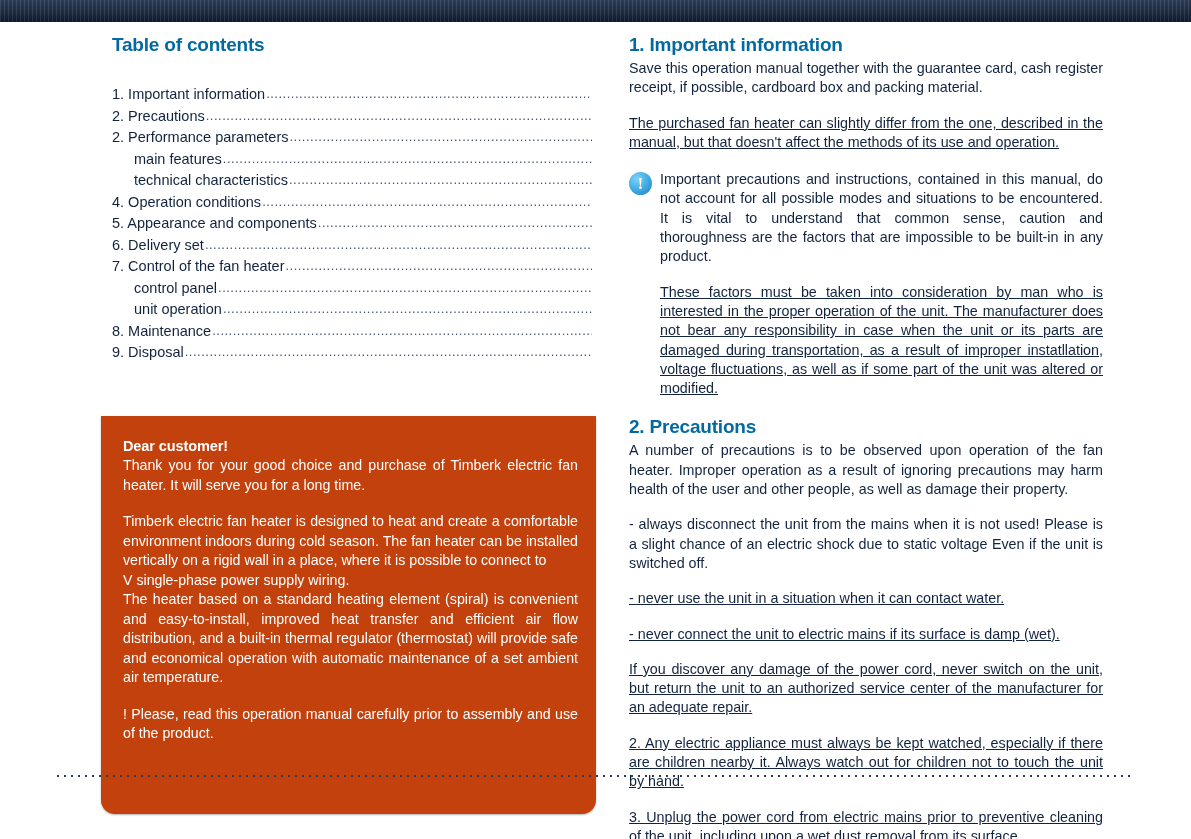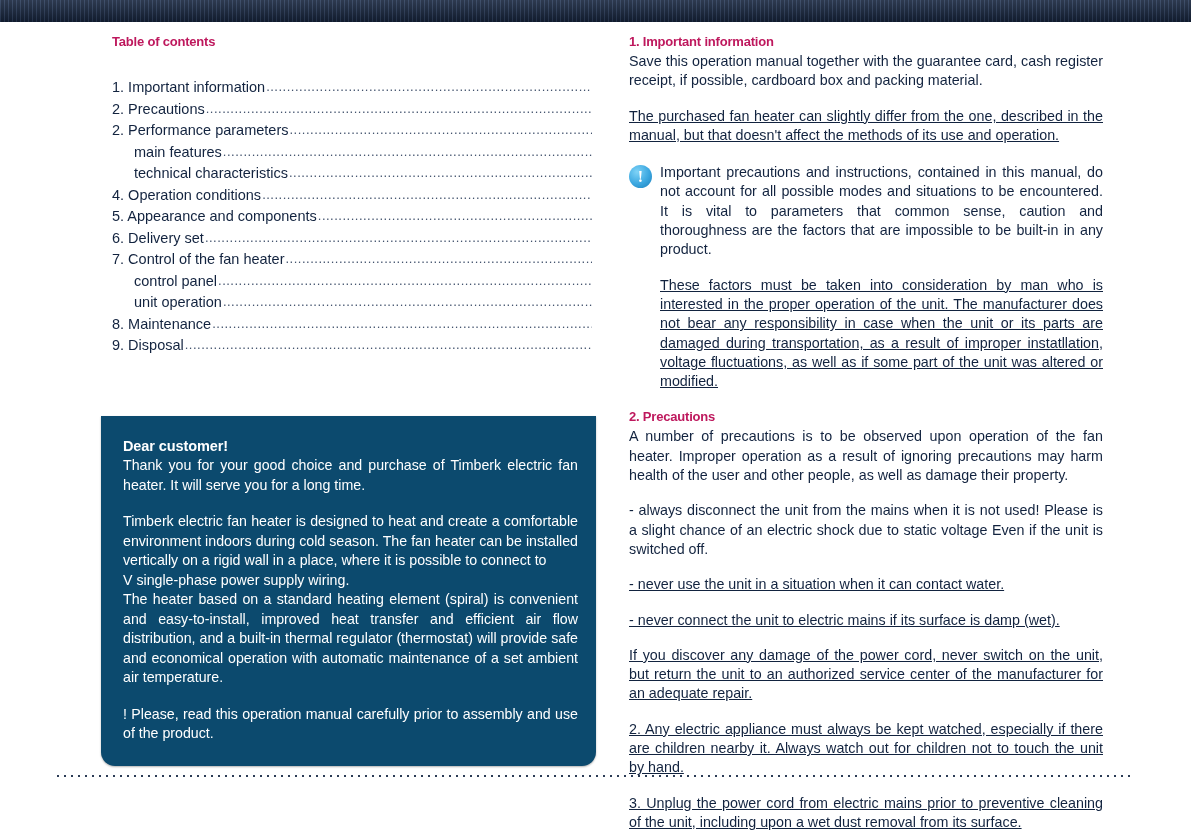--- a/index.html
+++ b/index.html
@@ -47,25 +47,25 @@
     top: 34px;
     width: 480px;
   }
   .col-right {
     position: absolute;
     left: 629px;
     top: 34px;
     width: 474px;
   }
   h2.section-title {
-    font-size: 13px;
+    font-size: 19px;
     font-weight: bold;
     margin: 0 0 3px 0;
     letter-spacing: -0.2px;
-    color: #be185d;
+    color: #0369a1;
   }
   .toc-list {
     margin-top: 28px;
   }
   .toc-row {
     display: flex;
     align-items: baseline;
     font-size: 14.5px;
     line-height: 21.5px;
     color: #12233f;
@@ -88,22 +88,22 @@
     margin-left: 1px;
     position: relative;
     top: -1px;
   }
   
   .customer-box {
     position: absolute;
     left: 101px;
     top: 416px;
     width: 495px;
-    height: 350px;
-    background: #0c4a6e;
+    height: 398px;
+    background: #c2410c;
     border-radius: 0 0 14px 14px;
     color: #ffffff;
     box-sizing: border-box;
     padding: 22px 18px 18px 22px;
     box-shadow: 0 1px 2px rgba(0,0,0,0.3);
   }
   .customer-box-top {
     position: absolute;
     left: 101px;
     top: 416px;
@@ -279,21 +279,21 @@
     <p class="gap">! Please, read this operation manual carefully prior to assembly and use of the product.</p>
   </div>
 
   <div class="col-right">
     <h2 class="section-title">1. Important information</h2>
     <p class="body-p">Save this operation manual together with the guarantee card, cash register receipt, if possible, cardboard box and packing material.</p>
     <p class="body-p">The purchased fan heater can slightly differ from the one, described in the manual, but that doesn't affect the methods of its use and operation.</p>
 
     <div class="note-block">
       <div class="note-icon">!</div>
-      <p class="body-p">Important precautions and instructions, contained in this manual, do not account for all possible modes and situations to be encountered. It is vital to parameters that common sense, caution and thoroughness are the factors that are impossible to be built-in in any product.</p>
+      <p class="body-p">Important precautions and instructions, contained in this manual, do not account for all possible modes and situations to be encountered. It is vital to understand that common sense, caution and thoroughness are the factors that are impossible to be built-in in any product.</p>
       <p class="body-p">These factors must be taken into consideration by man who is interested in the proper operation of the unit. The manufacturer does not bear any responsibility in case when the unit or its parts are damaged during transportation, as a result of improper instatllation, voltage fluctuations, as well as if some part of the unit was altered or modified.</p>
     </div>
 
     <div class="sec2">
       <h2 class="section-title">2. Precautions</h2>
       <p class="body-p">A number of precautions is to be observed upon operation of the fan heater. Improper operation as a result of ignoring precautions may harm health of the user and other people, as well as damage their property.</p>
       <div class="spacer-16"></div>
       <p class="body-p">- always disconnect the unit from the mains when it is not used! Please is a slight chance of an electric shock due to static voltage Even if the unit is switched off.</p>
       <p class="body-p">- never use the unit in a situation when it can contact water.</p>
       <p class="body-p">- never connect the unit to electric mains if its surface is damp (wet).</p>

